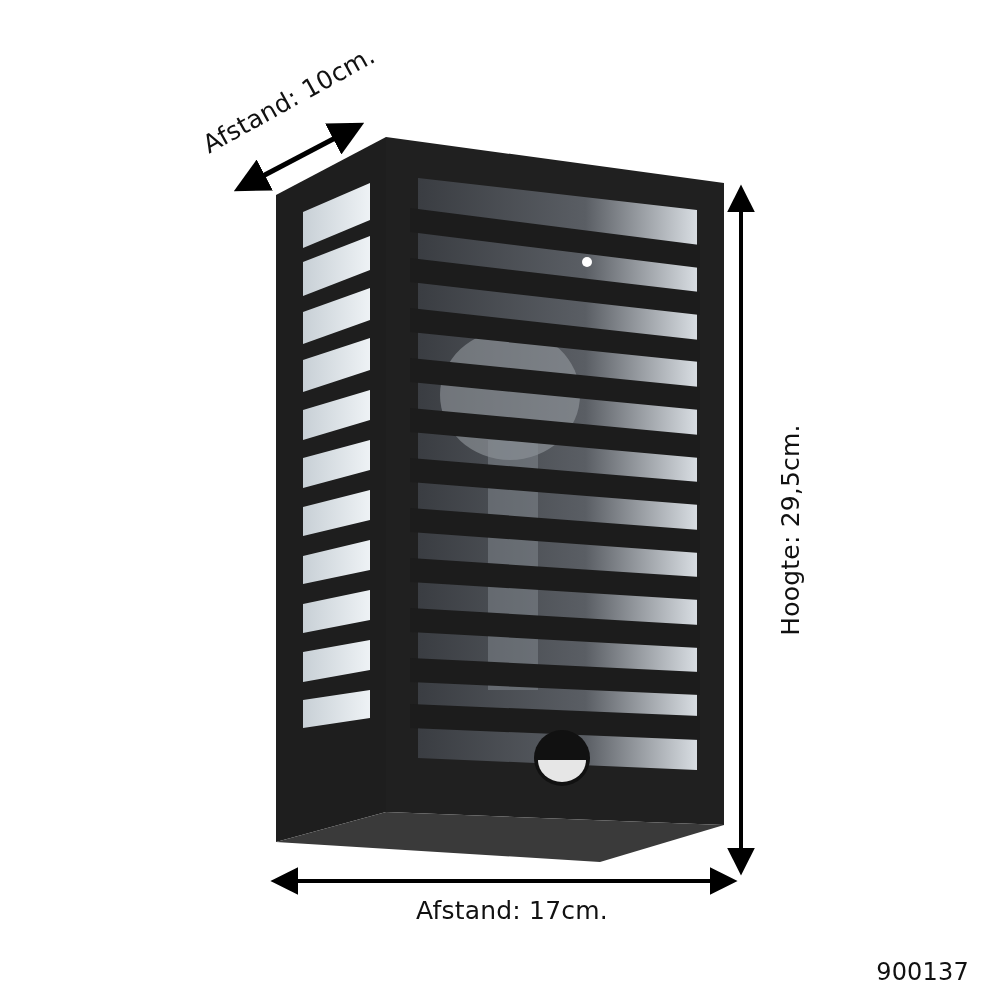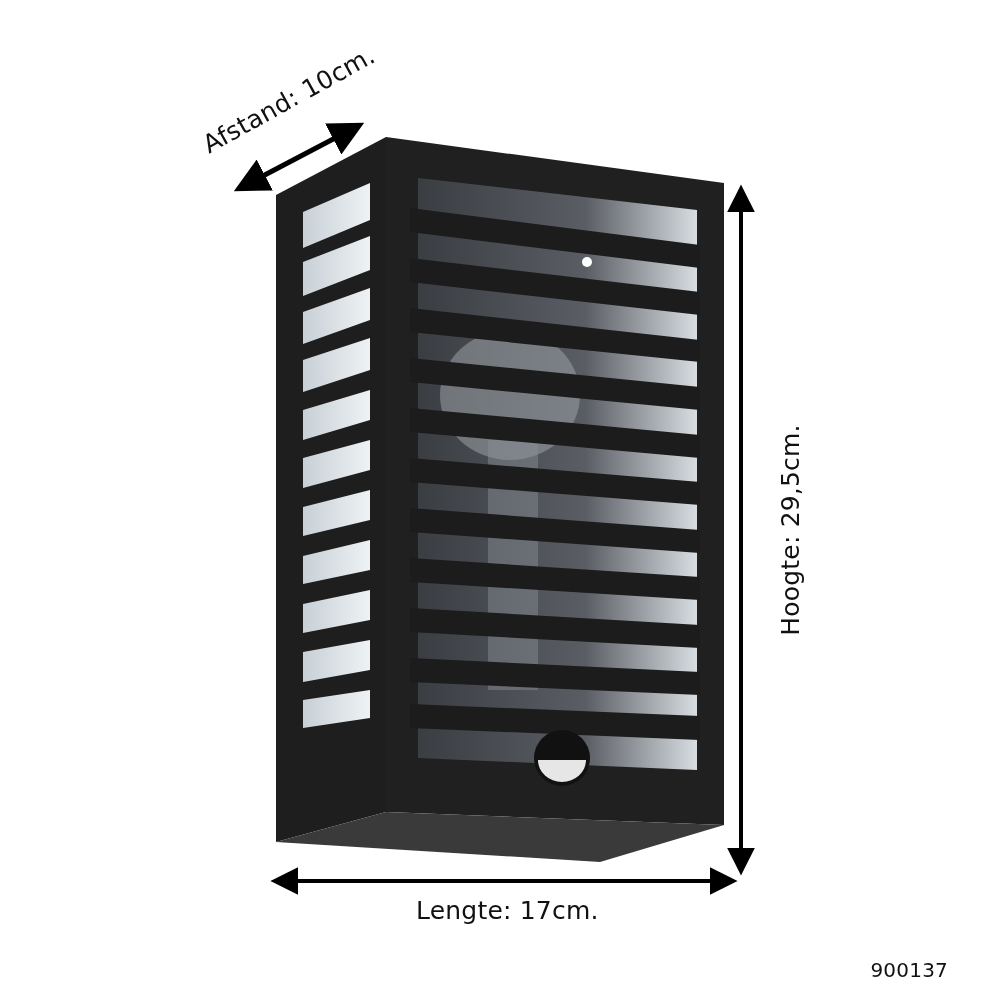--- a/index.html
+++ b/index.html
@@ -2,21 +2,21 @@
 <html><head>
 <meta charset="utf-8">
 <style>
   html, body { margin:0; padding:0; background:#ffffff; }
   body { width:1000px; height:1000px; position:relative; overflow:hidden; font-family:"DejaVu Sans", sans-serif; color:#111; }
   .stage { position:absolute; left:0; top:0; width:1000px; height:1000px; }
   .label { position:absolute; font-size:25px; color:#111; white-space:nowrap; letter-spacing:0.2px; }
   .label-depth { left:212px; top:130px; transform:rotate(-29deg); transform-origin:left bottom; }
   .label-height { left:790px; top:530px; transform:translate(-50%,-50%) rotate(-90deg); }
   .label-length { left:416px; top:896px; }
-  .label-code { right:52px; top:958px; font-size:20px; }
+  .label-code { right:31px; top:958px; font-size:24px; }
 </style>
 </head>
 <body>
 
 <div class="stage">
   <svg width="1000" height="1000" viewBox="0 0 1000 1000">
     <defs>
       <marker id="ah" viewBox="0 0 10 10" refX="8" refY="5" markerWidth="7" markerHeight="7" orient="auto-start-reverse">
         <path d="M0,0 L10,5 L0,10 z" fill="#000"></path>
       </marker>
@@ -78,15 +78,15 @@
     </g>
 
     <g>
       <circle cx="562" cy="758" r="28" fill="#111"></circle>
       <path d="M538,760 a24,22 0 0 0 48,0 z" fill="#e6e6e6"></path>
     </g>
   </svg>
 
   <div class="label label-depth">Afstand: 10cm.</div>
   <div class="label label-height">Hoogte: 29,5cm.</div>
-  <div class="label label-length">Lengte: 17cm.</div>
+  <div class="label label-length">Afstand: 17cm.</div>
   <div class="label label-code">900137</div>
 </div>
 
 </body></html>

